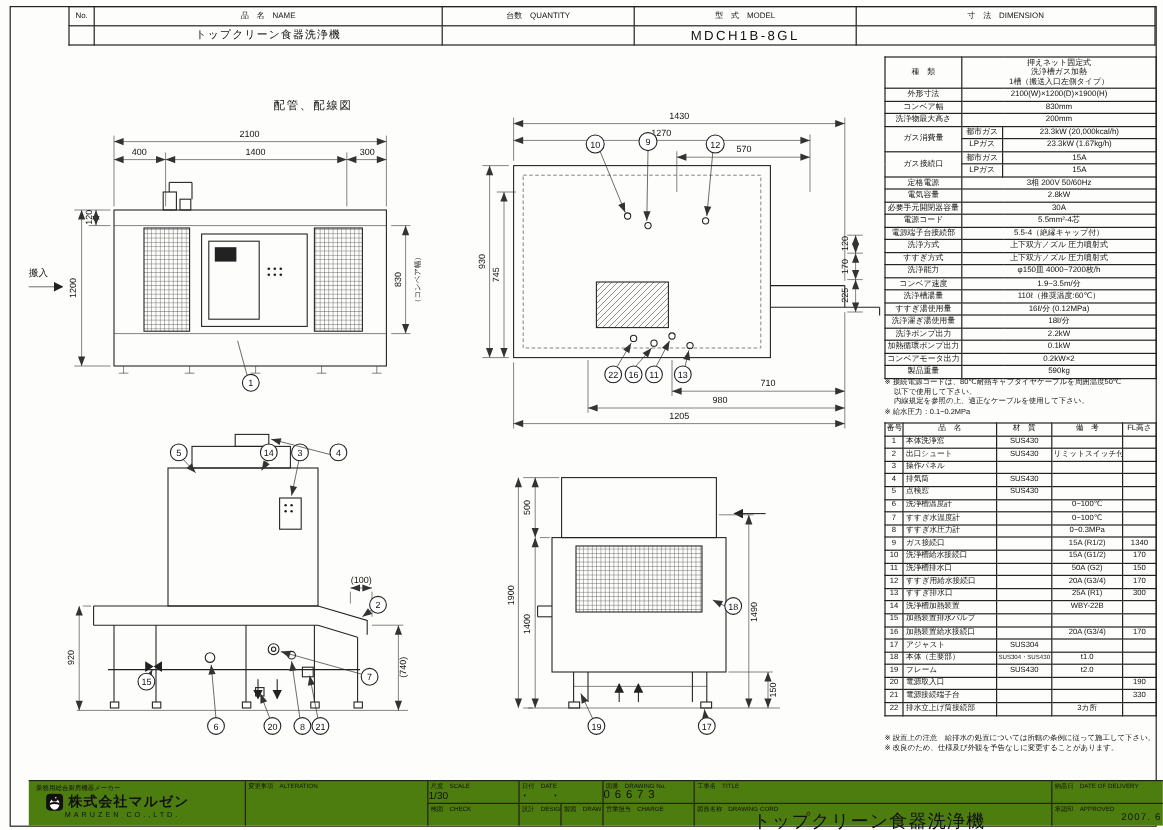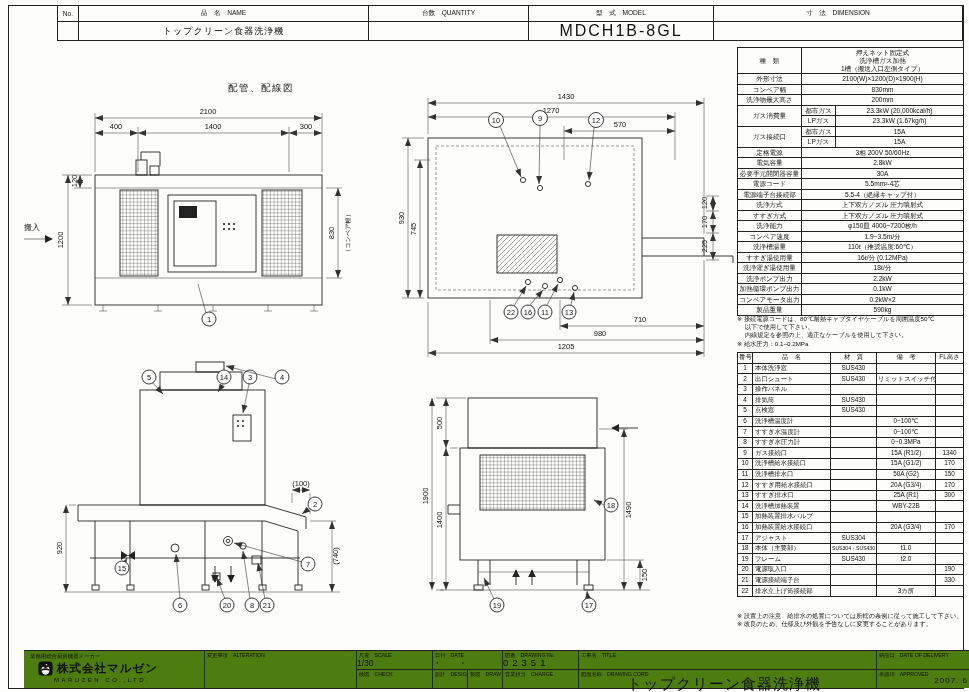--- a/index.html
+++ b/index.html
@@ -5,21 +5,21 @@
   html,body{margin:0;padding:0}
   body{width:969px;height:692px;background:#e9e8e4;font-family:"Liberation Sans","DejaVu Sans",sans-serif;color:#111}
   .sheet{position:absolute;left:0;top:0;width:969px;height:692px;background:#fdfdfc;overflow:hidden}
   .frame{position:absolute;left:8px;top:5px;width:954px;height:682px;border:1.5px solid #222}
   table{border-collapse:collapse;table-layout:fixed;position:absolute}
   td,th{overflow:hidden}
   
   .tb{left:57px;top:5px;width:906px}
   .tb td{border:1px solid #222;font-size:6.6px;text-align:center;padding:0;height:15px;white-space:nowrap}
   .tb .name-v{font-size:9px;letter-spacing:1px}
-  .tb .model-v{font-size:16px;letter-spacing:2px}
+  .tb .model-v{font-size:11px;letter-spacing:2px}
   
   .spec{left:737px;top:47px;width:226px}
   .spec td{border:1px solid #222;font-size:6.6px;line-height:1.18;padding:0 1px;text-align:center;height:9.5px}
   .spec td.v{white-space:nowrap}
   .spec td.pre{white-space:pre-line;height:auto;padding:1px}
   .notes{position:absolute;left:737px;width:228px;font-size:6.2px;line-height:1.32;color:#111}
   .notes div{white-space:nowrap;overflow:hidden}
   
   .parts{left:737px;top:352px;width:226px}
   .parts td,.parts th{border:1px solid #222;font-size:6.4px;line-height:1.05;padding:0 1px;text-align:center;height:9.6px;font-weight:normal;white-space:nowrap}
@@ -746,21 +746,21 @@
     <div class="fcell c-scale">
         <span class="flbl">尺度　SCALE</span>
         <div class="fval">1/30</div>
       </div>
     <div class="fcell c-date">
         <span class="flbl">日付　DATE</span>
         <div class="fval">・　　・</div>
       </div>
     <div class="fcell c-no">
         <span class="flbl">図番　DRAWING No.</span>
-        <div class="fval no">02351</div>
+        <div class="fval no">06673</div>
       </div>
     <div class="fcell c-title">
         <span class="flbl">工事名　TITLE</span>
       </div>
     <div class="fcell c-deliv">
         <span class="flbl">納品日　DATE OF DELIVERY</span>
       </div>
     <div class="fcell c-check r2">
         <span class="flbl">検図　CHECK</span>
       </div>

